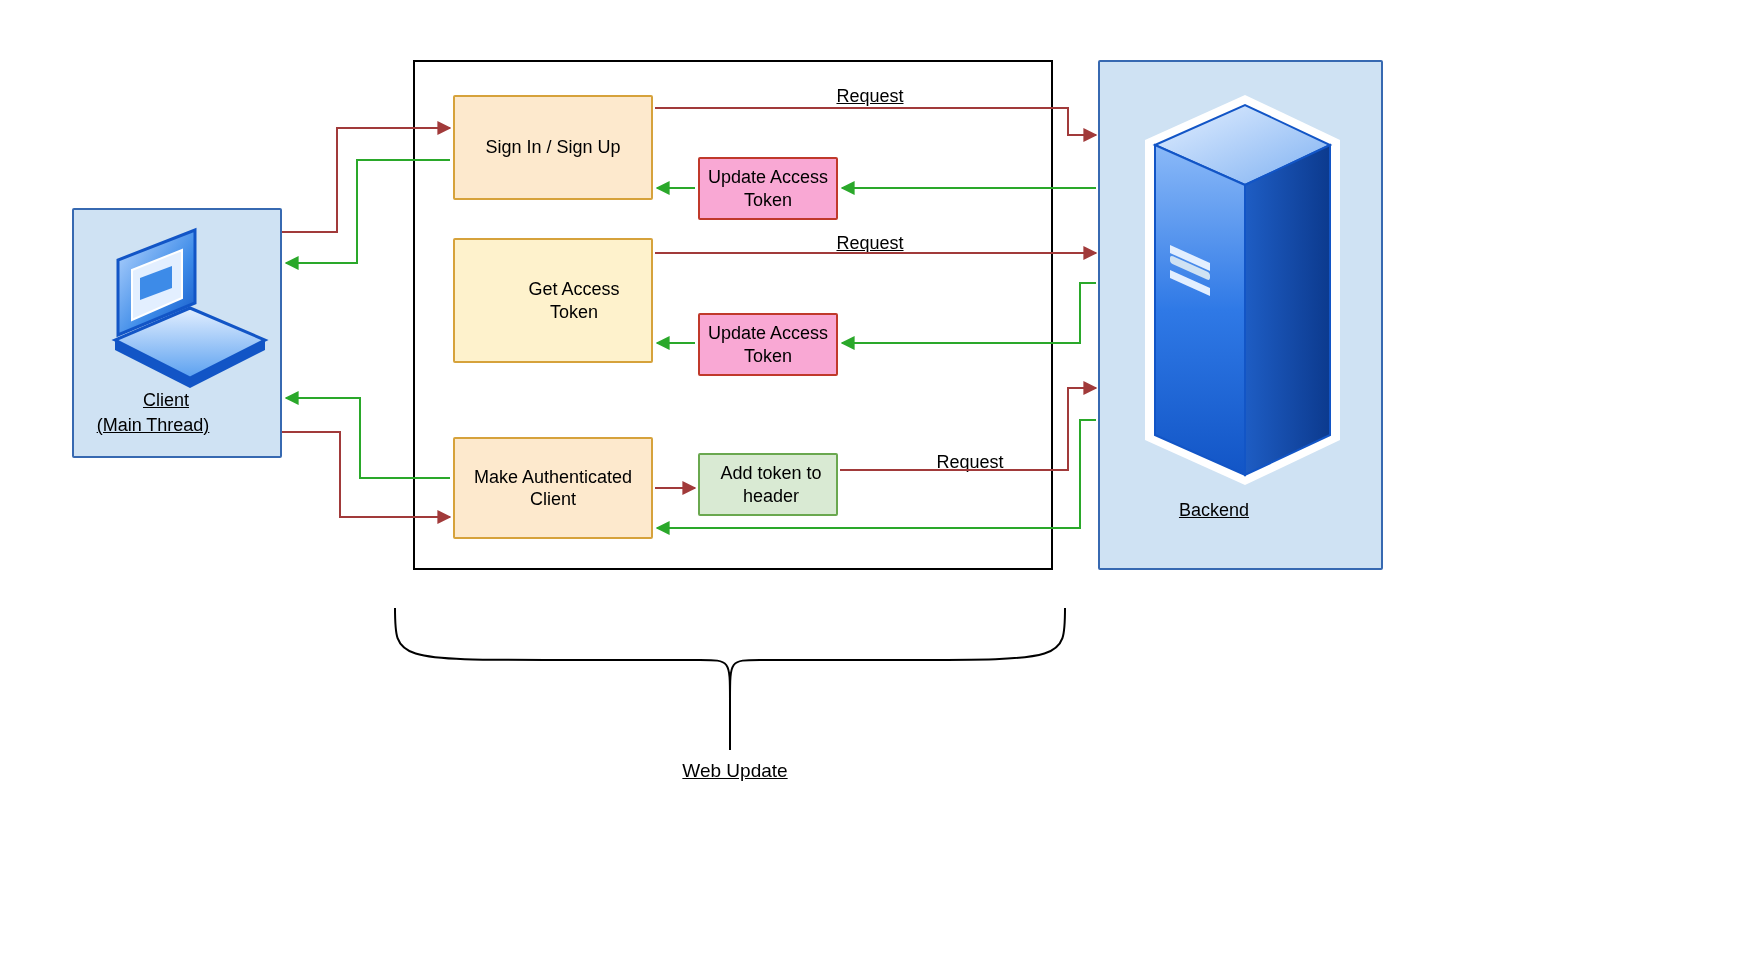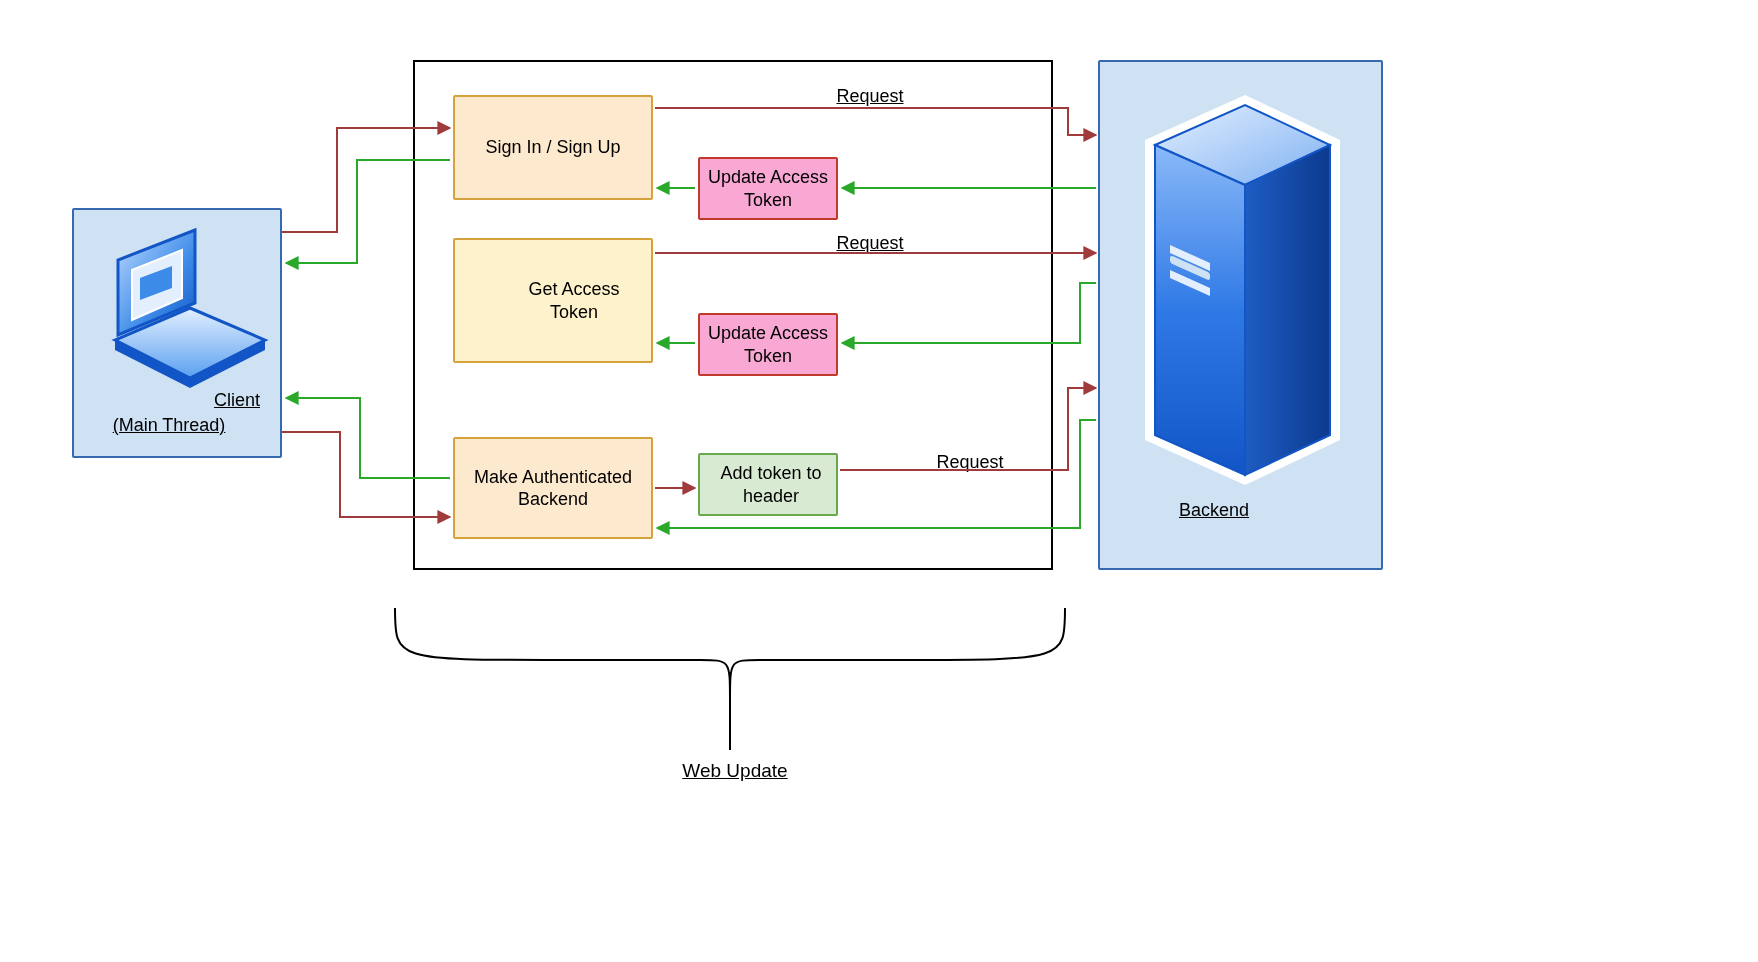--- a/index.html
+++ b/index.html
@@ -77,24 +77,24 @@
     pointer-events: none;
   }
 </style>
 </head>
 <body>
 
 <div class="canvas">
 
   <div class="box client-container" style="left:72px; top:208px; width:210px; height:250px; display:block;">
   </div>
-  <div class="label" style="left:72px; top:390px; width:188px;text-align:right;">
+  <div class="label" style="left:72px; top:390px; width:188px;">
     <span>Client</span>
   </div>
-  <div class="label" style="left:72px; top:415px; width:194px;">
+  <div class="label" style="left:56px; top:415px; width:194px;">
     <span>(Main Thread)</span>
   </div>
 
   <div class="box backend-container" style="left:1098px; top:60px; width:285px; height:510px; display:block;">
   </div>
   <div class="label" style="left:1098px; top:500px; width:232px;">
     <span>Backend</span>
   </div>
 
   <div class="box worker-frame" style="left:413px; top:60px; width:640px; height:510px;">
@@ -110,21 +110,21 @@
 
   <div class="box yellow-box" style="left:453px; top:238px; width:200px; height:125px;">
     <span>Get Access Token</span>
   </div>
 
   <div class="box red-box" style="left:698px; top:313px; width:140px; height:63px;">
     <span>Update Access Token</span>
   </div>
 
   <div class="box orange-box" style="left:453px; top:437px; width:200px; height:102px;">
-    <span>Make Authenticated Backend</span>
+    <span>Make Authenticated Client</span>
   </div>
 
   <div class="box green-box" style="left:698px; top:453px; width:140px; height:63px;">
     <span>Add token to header</span>
   </div>
 
   <div class="label" style="left:820px; top:86px; width:100px;">
     <span>Request</span>
   </div>
   <div class="label" style="left:820px; top:233px; width:100px;">

